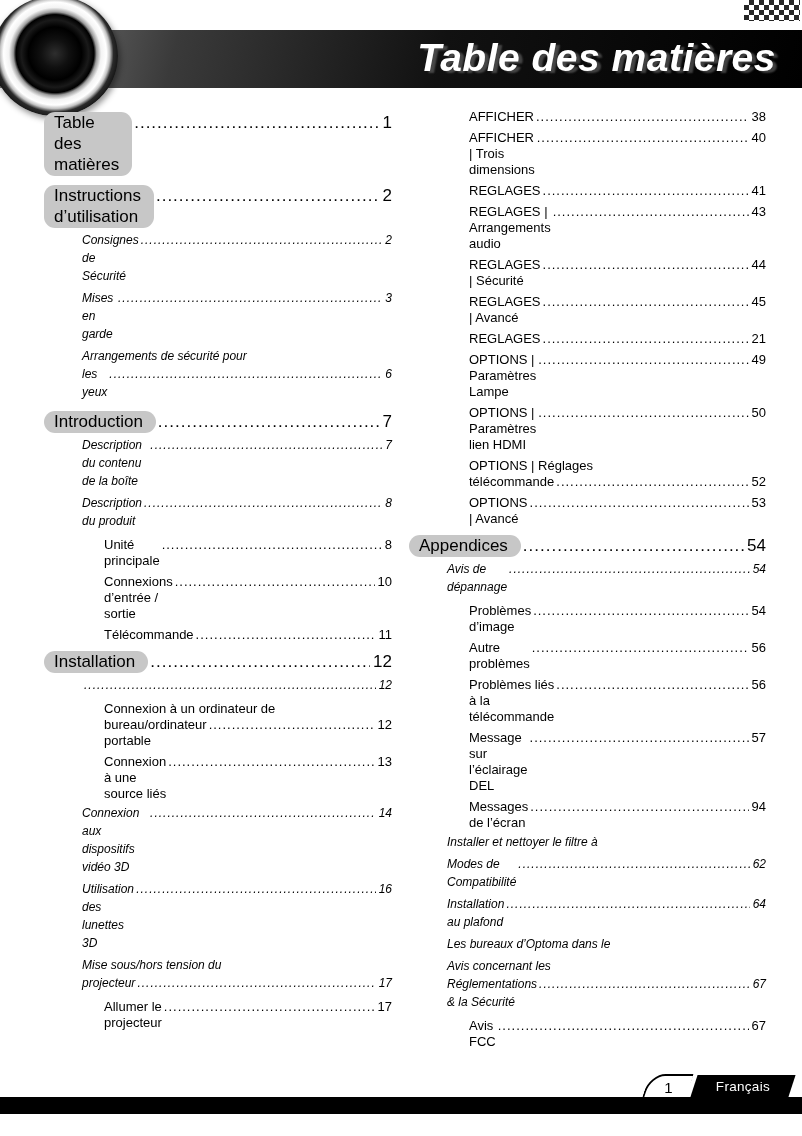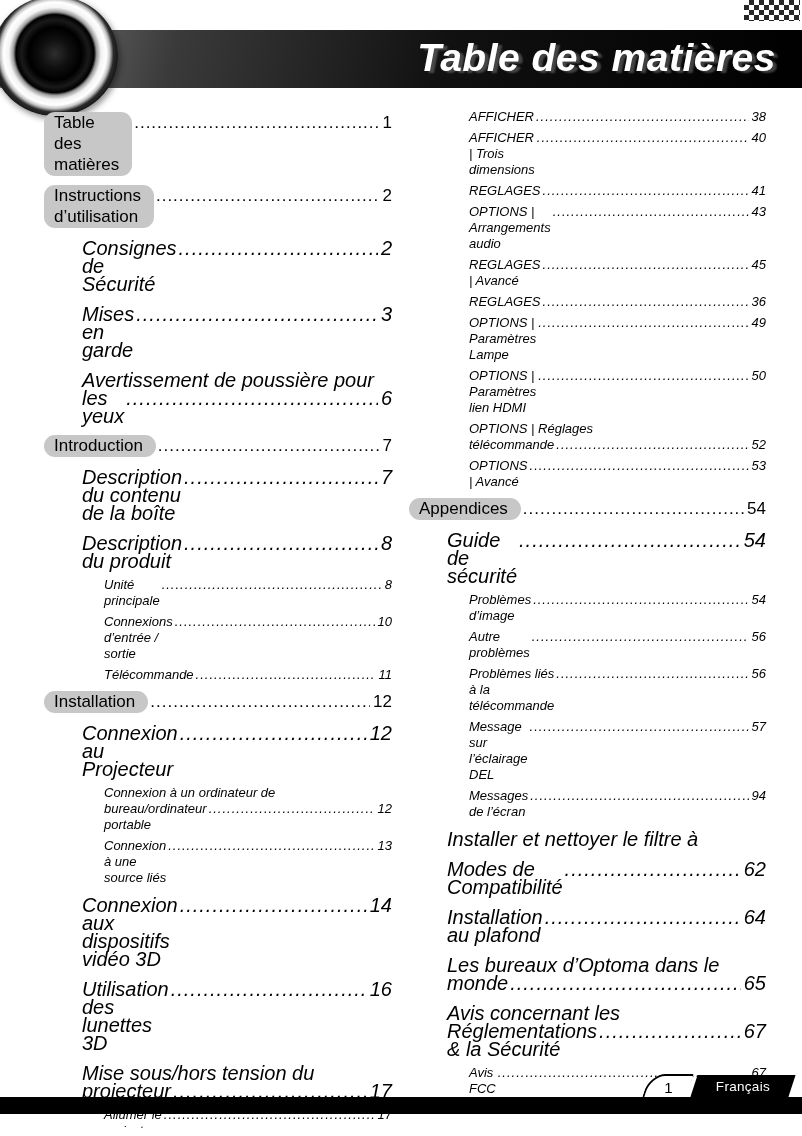--- a/index.html
+++ b/index.html
@@ -53,22 +53,22 @@
   .lastline { display:flex; align-items:baseline; }
   .txt { white-space:pre-wrap; }
   .dots { flex:1 1 auto; overflow:hidden; white-space:nowrap; min-width:8px; padding-left:2px; }
   .dots::after {
     content:"...................................................................................................................................................";
     letter-spacing:1px;
   }
   .pg { flex:0 0 auto; padding-left:3px; }
 
   .lvl1 { font-size:17px;  line-height:21px; margin:6px 0 3px 0; font-style:normal; }
-  .lvl2 { font-size:20px; line-height:18px; margin:8px 0 4px 28px; font-style:italic; }
-  .lvl3 { font-size:13px;  line-height:16px; margin:2.5px 0 2.5px 50px; font-style:italic; }
+  .lvl2 { font-size:12px; line-height:18px; margin:0 0 4px 28px; font-style:italic; }
+  .lvl3 { font-size:13px;  line-height:16px; margin:2.5px 0 2.5px 50px; }
 
   .pill {
     background:#c7c7c7; border-radius:11px;
     padding:0 13px 1px 10px; margin-left:-10px;
   }
 
   
   .footer-bar {
     position:absolute; left:0; right:0; bottom:14px; height:17px; background:#000;
   }
@@ -125,21 +125,21 @@
           </div>
         </div>
         <div class="entry lvl2">
           <div class="lastline">
             <span class="txt">Mises en garde</span>
             <span class="dots"></span>
             <span class="pg">3</span>
           </div>
         </div>
         <div class="entry lvl2">
-          <div class="line">Avertissement de poussière pour</div>
+          <div class="line">Arrangements de sécurité pour</div>
           <div class="lastline">
             <span class="txt">les yeux</span>
             <span class="dots"></span>
             <span class="pg">6</span>
           </div>
         </div>
         <div class="entry lvl1">
           <div class="lastline">
             <span class="txt pill">Introduction</span>
             <span class="dots"></span>
@@ -183,21 +183,20 @@
         </div>
         <div class="entry lvl1">
           <div class="lastline">
             <span class="txt pill">Installation</span>
             <span class="dots"></span>
             <span class="pg">12</span>
           </div>
         </div>
         <div class="entry lvl2">
           <div class="lastline">
-            <span class="txt">Connexion au Projecteur</span>
             <span class="dots"></span>
             <span class="pg">12</span>
           </div>
         </div>
         <div class="entry lvl3">
           <div class="line">Connexion à un ordinateur de</div>
           <div class="lastline">
             <span class="txt">bureau/ordinateur portable</span>
             <span class="dots"></span>
             <span class="pg">12</span>
@@ -257,37 +256,44 @@
         </div>
         <div class="entry lvl3">
           <div class="lastline">
             <span class="txt">REGLAGES</span>
             <span class="dots"></span>
             <span class="pg">41</span>
           </div>
         </div>
         <div class="entry lvl3">
           <div class="lastline">
-            <span class="txt">OPTIONS | Arrangements audio</span>
+            <span class="txt">REGLAGES | Arrangements audio</span>
             <span class="dots"></span>
             <span class="pg">43</span>
           </div>
         </div>
         <div class="entry lvl3">
           <div class="lastline">
+            <span class="txt">REGLAGES | Sécurité</span>
+            <span class="dots"></span>
+            <span class="pg">44</span>
+          </div>
+        </div>
+        <div class="entry lvl3">
+          <div class="lastline">
             <span class="txt">REGLAGES | Avancé</span>
             <span class="dots"></span>
             <span class="pg">45</span>
           </div>
         </div>
         <div class="entry lvl3">
           <div class="lastline">
             <span class="txt">REGLAGES</span>
             <span class="dots"></span>
-            <span class="pg">36</span>
+            <span class="pg">21</span>
           </div>
         </div>
         <div class="entry lvl3">
           <div class="lastline">
             <span class="txt">OPTIONS | Paramètres Lampe</span>
             <span class="dots"></span>
             <span class="pg">49</span>
           </div>
         </div>
         <div class="entry lvl3">
@@ -314,21 +320,21 @@
         </div>
         <div class="entry lvl1">
           <div class="lastline">
             <span class="txt pill">Appendices</span>
             <span class="dots"></span>
             <span class="pg">54</span>
           </div>
         </div>
         <div class="entry lvl2">
           <div class="lastline">
-            <span class="txt">Guide de sécurité</span>
+            <span class="txt">Avis de dépannage</span>
             <span class="dots"></span>
             <span class="pg">54</span>
           </div>
         </div>
         <div class="entry lvl3">
           <div class="lastline">
             <span class="txt">Problèmes d’image</span>
             <span class="dots"></span>
             <span class="pg">54</span>
           </div>
@@ -373,25 +379,20 @@
         </div>
         <div class="entry lvl2">
           <div class="lastline">
             <span class="txt">Installation au plafond</span>
             <span class="dots"></span>
             <span class="pg">64</span>
           </div>
         </div>
         <div class="entry lvl2">
           <div class="line">Les bureaux d’Optoma dans le</div>
-          <div class="lastline">
-            <span class="txt">monde</span>
-            <span class="dots"></span>
-            <span class="pg">65</span>
-          </div>
         </div>
         <div class="entry lvl2">
           <div class="line">Avis concernant les</div>
           <div class="lastline">
             <span class="txt">Réglementations &amp; la Sécurité</span>
             <span class="dots"></span>
             <span class="pg">67</span>
           </div>
         </div>
         <div class="entry lvl3">

